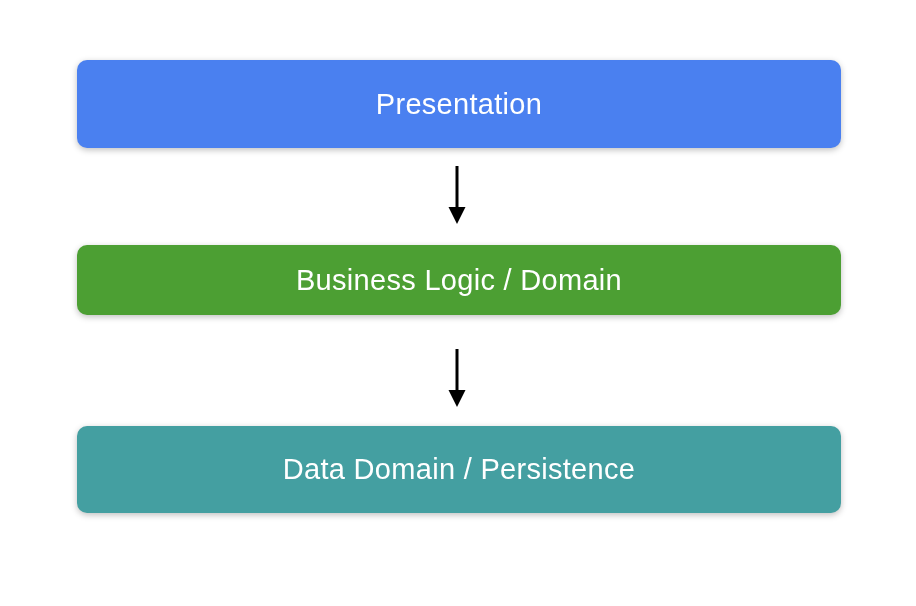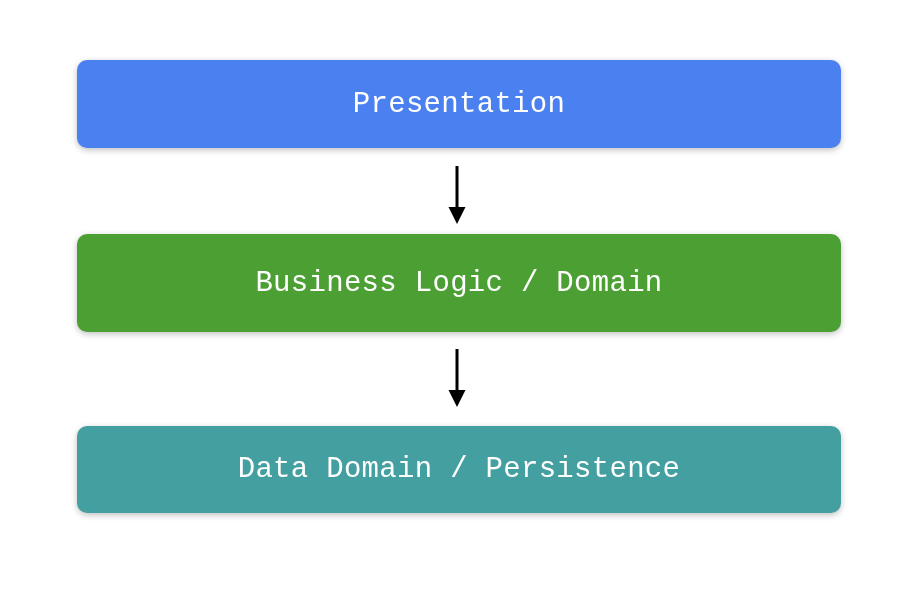--- a/index.html
+++ b/index.html
@@ -17,42 +17,42 @@
     position: absolute;
     left: 77px;
     width: 764px;
     border-radius: 10px;
     box-shadow: 0 2px 6px rgba(0, 0, 0, 0.25);
     display: flex;
     align-items: center;
     justify-content: center;
   }
   .layer-box.box-1 { top: 60px;  height: 88px; }
-  .layer-box.box-2 { top: 234px; height: 98px; }
+  .layer-box.box-2 { top: 245px; height: 70px; }
   .layer-box.box-3 { top: 426px; height: 87px; }
   .layer-label {
     font-size: 29px;
     font-weight: 400;
     letter-spacing: 0.3px;
     white-space: nowrap;
   }
   .arrow {
     position: absolute;
     left: 443px;
     width: 28px;
     height: 58px;
     display: block;
   }
   .arrow.arrow-1 { top: 166px; }
   .arrow.arrow-2 { top: 349px; }
 </style>
 </head>
 <body>
 
-<div class="canvas" style="background-color: rgb(255, 255, 255); font-family: Liberation Mono, monospace;">
+<div class="canvas" style="background-color: rgb(255, 255, 255);">
 
   <div class="layer-box box-1" style="background-color: rgb(74, 128, 240);">
     <span class="layer-label" style="color: rgb(255, 255, 255);">Presentation</span>
   </div>
 
   <svg class="arrow arrow-1" viewBox="0 0 28 58" xmlns="http://www.w3.org/2000/svg" style="color: rgb(0, 0, 0);">
     <line x1="14" y1="0" x2="14" y2="43" stroke="currentColor" stroke-width="3"></line>
     <polygon points="14,58 5.5,41 22.5,41" fill="currentColor"></polygon>
   </svg>
 

